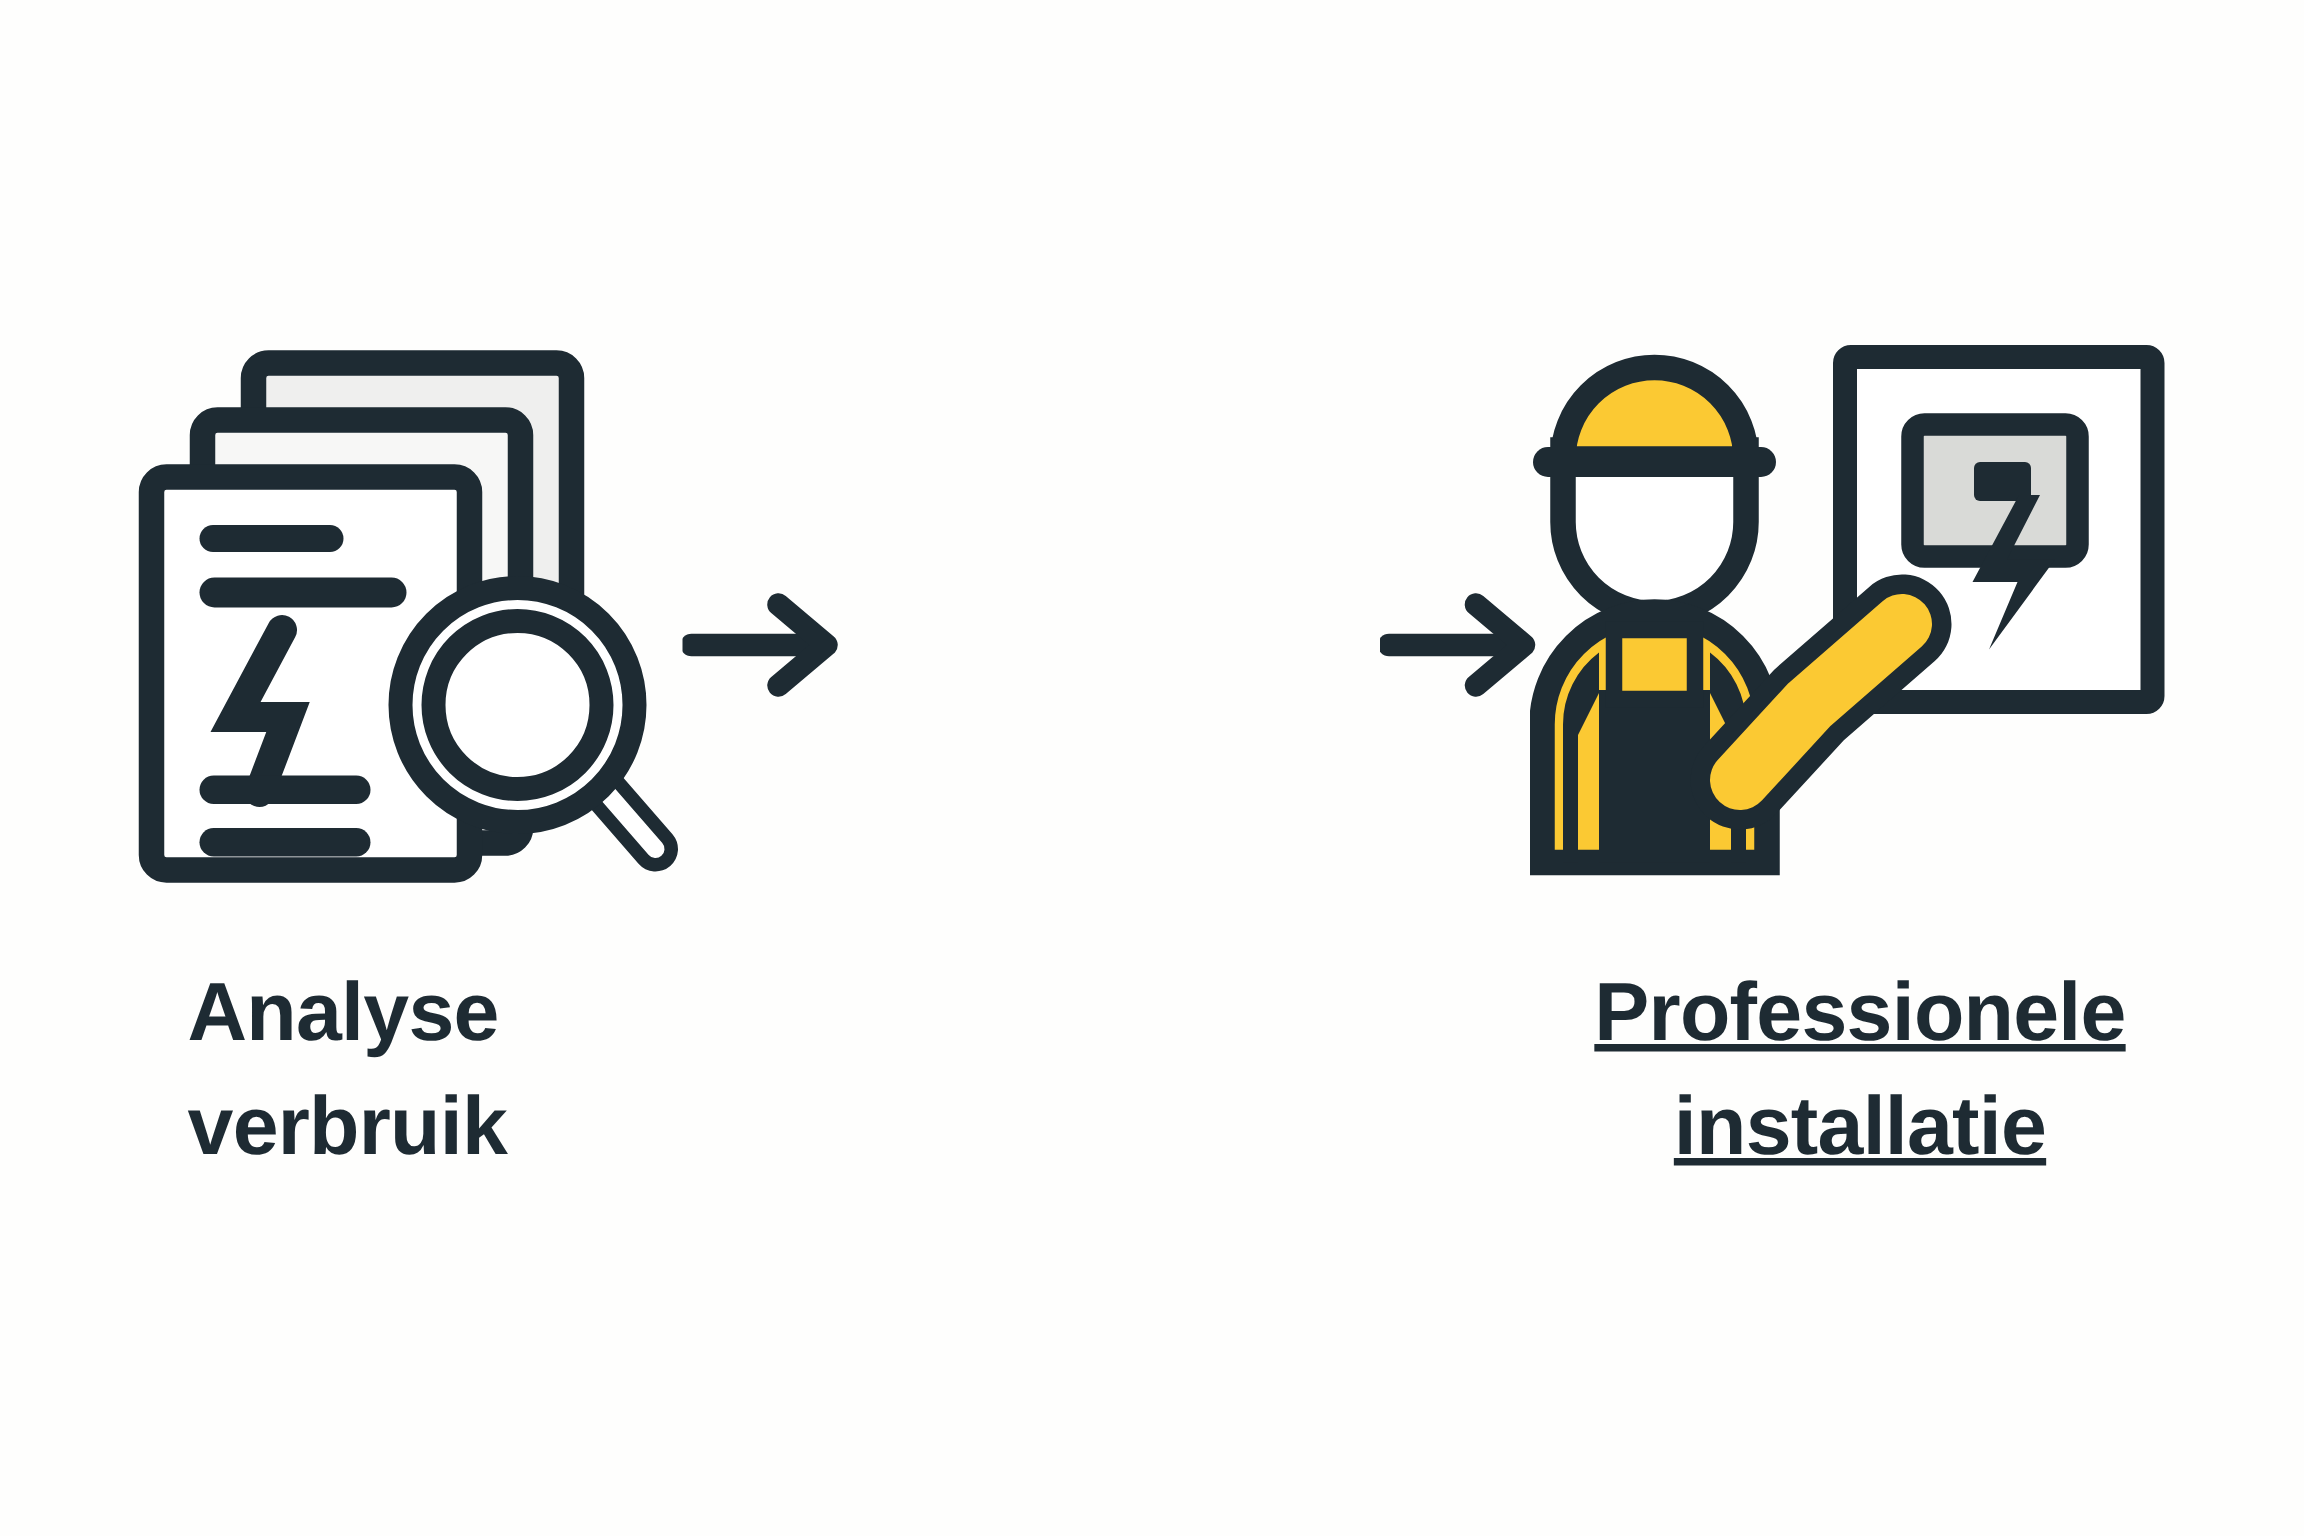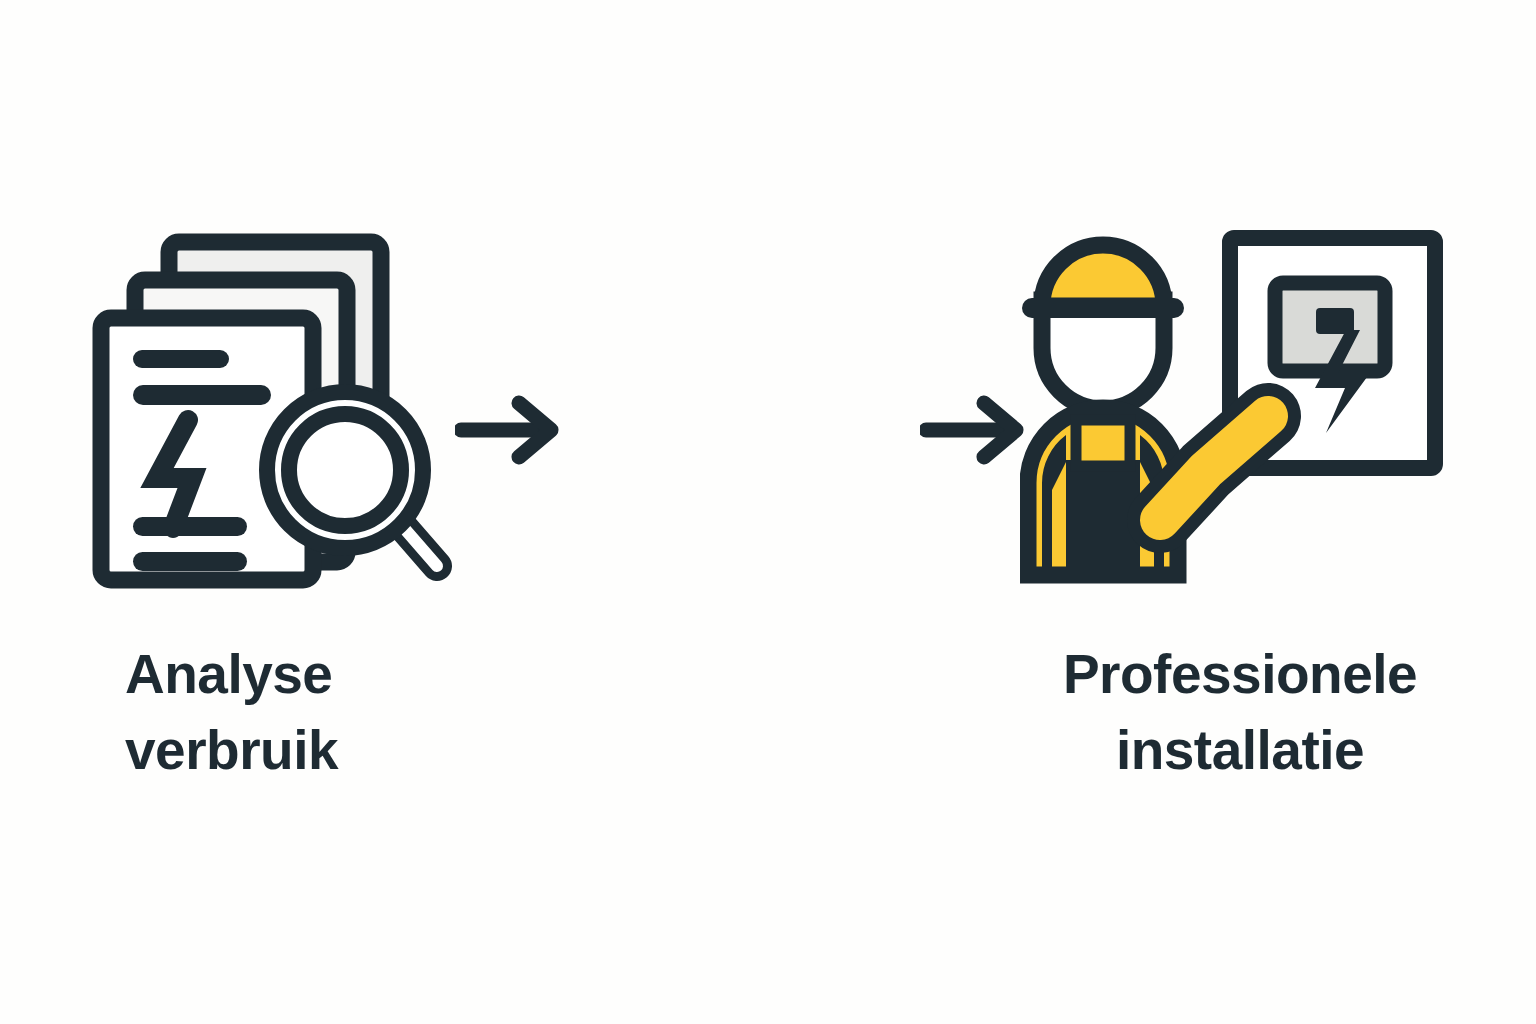--- a/index.html
+++ b/index.html
@@ -49,21 +49,21 @@
     letter-spacing: -0.5px;
     white-space: pre-line;
   }
 
   #step-1 { left: 85px;  width: 370px; }
   #step-2 { left: 560px; width: 390px; }
   #step-3 { left: 1020px; width: 440px; }
 
   #step-1 .step-label { margin-top: 46px; text-align: left; padding-left: 40px; }
   #step-2 .step-label { margin-top: 46px; }
-  #step-3 .step-label { margin-top: 46px; }
+  #step-3 .step-label { margin-top: 46px; text-decoration: underline; }
 
   
   .arrow {
     position: absolute;
     top: 395px;
   }
   #arrow-1 { left: 455px; }
   #arrow-2 { left: 920px; }
 </style>
 </head>

